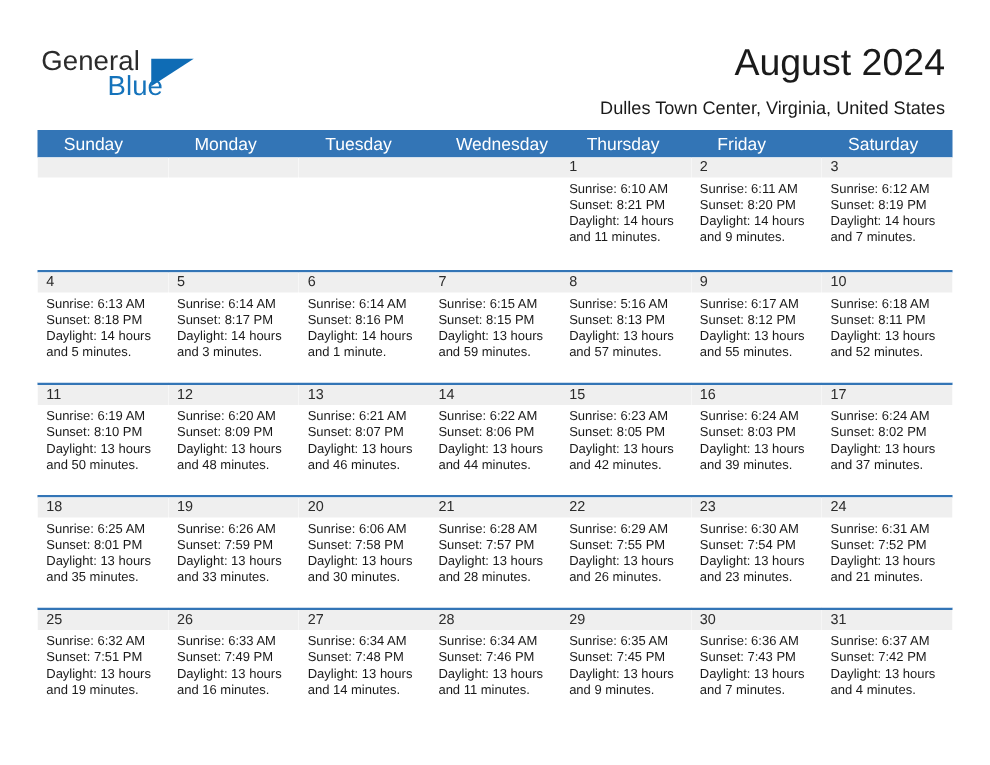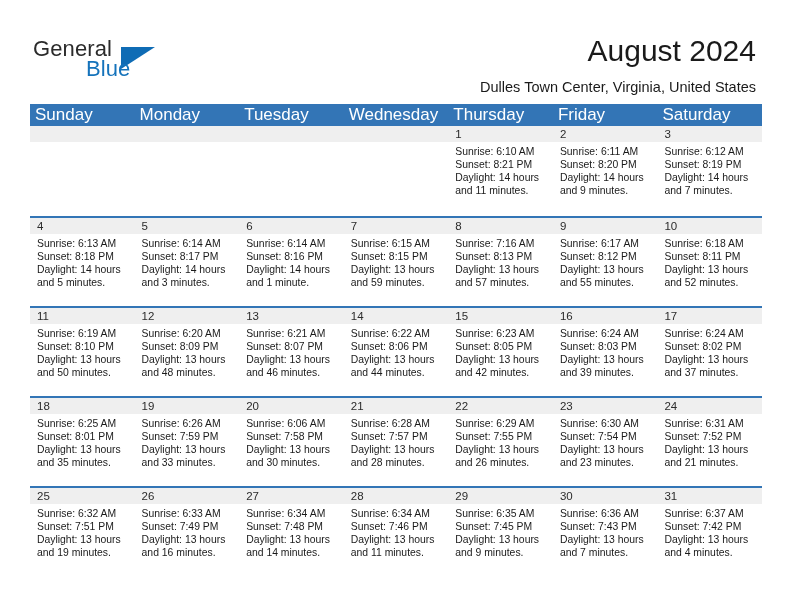--- a/index.html
+++ b/index.html
@@ -93,22 +93,22 @@
   }
   .weekday-row {
     display: flex;
     width: 732px;
     height: 22px;
     background: #3375b6;
   }
   .weekday {
     flex: 1 1 0;
     box-sizing: border-box;
-    padding-left: 5px;
-    font-size: 17px;
+    padding-left: 21px;
+    font-size: 14px;
     color: #ffffff;
     line-height: 22px;
     white-space: nowrap;
     overflow: hidden;
   }
 
   .week-row {
     display: flex;
     width: 732px;
     height: 90px;
@@ -244,21 +244,21 @@
             <div class="day-number">7</div>
             <div class="day-info">
               <div>Sunrise: 6:15 AM</div>
               <div>Sunset: 8:15 PM</div>
               <div class="dl">Daylight: 13 hours and 59 minutes.</div>
             </div>
           </div>
           <div class="day-cell">
             <div class="day-number">8</div>
             <div class="day-info">
-              <div>Sunrise: 7:16 AM</div>
+              <div>Sunrise: 5:16 AM</div>
               <div>Sunset: 8:13 PM</div>
               <div class="dl">Daylight: 13 hours and 57 minutes.</div>
             </div>
           </div>
           <div class="day-cell">
             <div class="day-number">9</div>
             <div class="day-info">
               <div>Sunrise: 6:17 AM</div>
               <div>Sunset: 8:12 PM</div>
               <div class="dl">Daylight: 13 hours and 55 minutes.</div>

